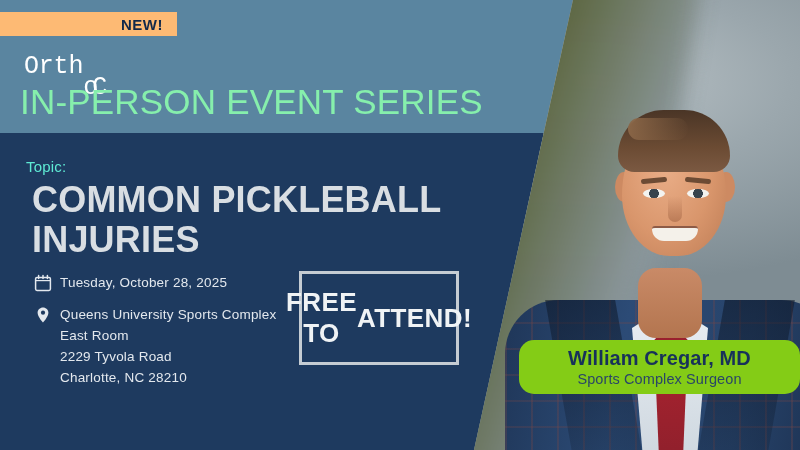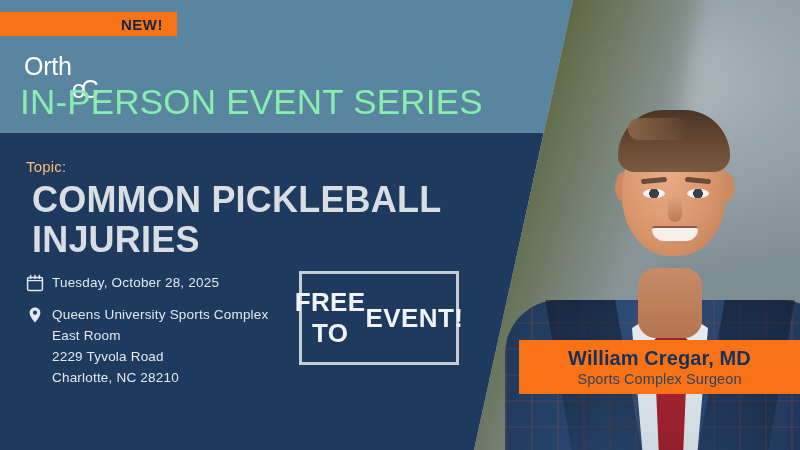--- a/index.html
+++ b/index.html
@@ -153,40 +153,40 @@
     top: 0; left: 0;
     width: 800px; height: 133px;
     background: #5a85a0;
     z-index: 1;
   }
 
   .new-badge {
     position: absolute;
     top: 12px; left: 0;
     width: 177px; height: 24px;
-    background: #f97316;
+    background: #fdba74;
     z-index: 3;
     display: flex;
     align-items: center;
     justify-content: flex-end;
     padding-right: 14px;
   }
   .new-badge span {
     color: #12284a;
     font-size: 15px;
     font-weight: bold;
     letter-spacing: .5px;
   }
 
   .logo {
     position: absolute;
     left: 24px; top: 52px;
     z-index: 3;
     color: #ffffff;
-    font-family: Liberation Sans, sans-serif;
+    font-family: Liberation Mono, monospace;
     font-size: 25px;
     letter-spacing: -.2px;
     white-space: nowrap;
   }
   .logo .thin { font-weight: 400; }
   .logo .oc {
     display: inline-block;
     position: relative;
     width: 30px;
     vertical-align: baseline;
@@ -206,21 +206,21 @@
     font-size: 35px;
     font-weight: normal;
     letter-spacing: .2px;
     white-space: nowrap;
   }
 
   .topic-label {
     position: absolute;
     left: 26px; top: 158px;
     z-index: 3;
-    color: #fdba74;
+    color: #5eead4;
     font-size: 15px;
     letter-spacing: .2px;
   }
 
   .topic-title {
     position: absolute;
     left: 24px; top: 180px;
     z-index: 3;
     width: 460px;
     color: #d9dee3;
@@ -235,20 +235,21 @@
   .details {
     position: absolute;
     left: 26px; top: 272px;
     z-index: 3;
     width: 270px;
   }
   .detail-row {
     display: flex;
     align-items: flex-start;
     margin-bottom: 10px;
+    margin-left: 8px;
   }
   .detail-icon {
     width: 26px;
     min-width: 26px;
     height: 22px;
     display: flex;
     align-items: center;
     justify-content: flex-start;
   }
   .detail-text {
@@ -278,26 +279,27 @@
     line-height: 31px;
     letter-spacing: .4px;
     text-align: center;
   }
 
   
   .name-banner {
     position: absolute;
     left: 519px; top: 340px;
     width: 281px; height: 54px;
-    background: #f97316;
+    background: #84cc16;
     z-index: 4;
     display: flex;
     flex-direction: column;
     align-items: center;
     justify-content: center;
+    border-radius: 15px;
   }
   .name-banner .nm {
     color: #17315a;
     font-size: 20px;
     font-weight: bold;
     letter-spacing: .1px;
     line-height: 24px;
   }
   .name-banner .role {
     color: #2a4667;
@@ -374,21 +376,21 @@
         <span class="line">East Room</span>
         <span class="line">2229 Tyvola Road</span>
         <span class="line">Charlotte, NC 28210</span>
       </div>
     </div>
 
   </div>
 
   <div class="free-box">
     <div class="fline">FREE TO</div>
-    <div class="fline">EVENT!</div>
+    <div class="fline">ATTEND!</div>
   </div>
 
   <div class="name-banner">
     <div class="nm">William Cregar, MD</div>
     <div class="role">Sports Complex Surgeon</div>
   </div>
 
 </div>
 
 </body></html>

